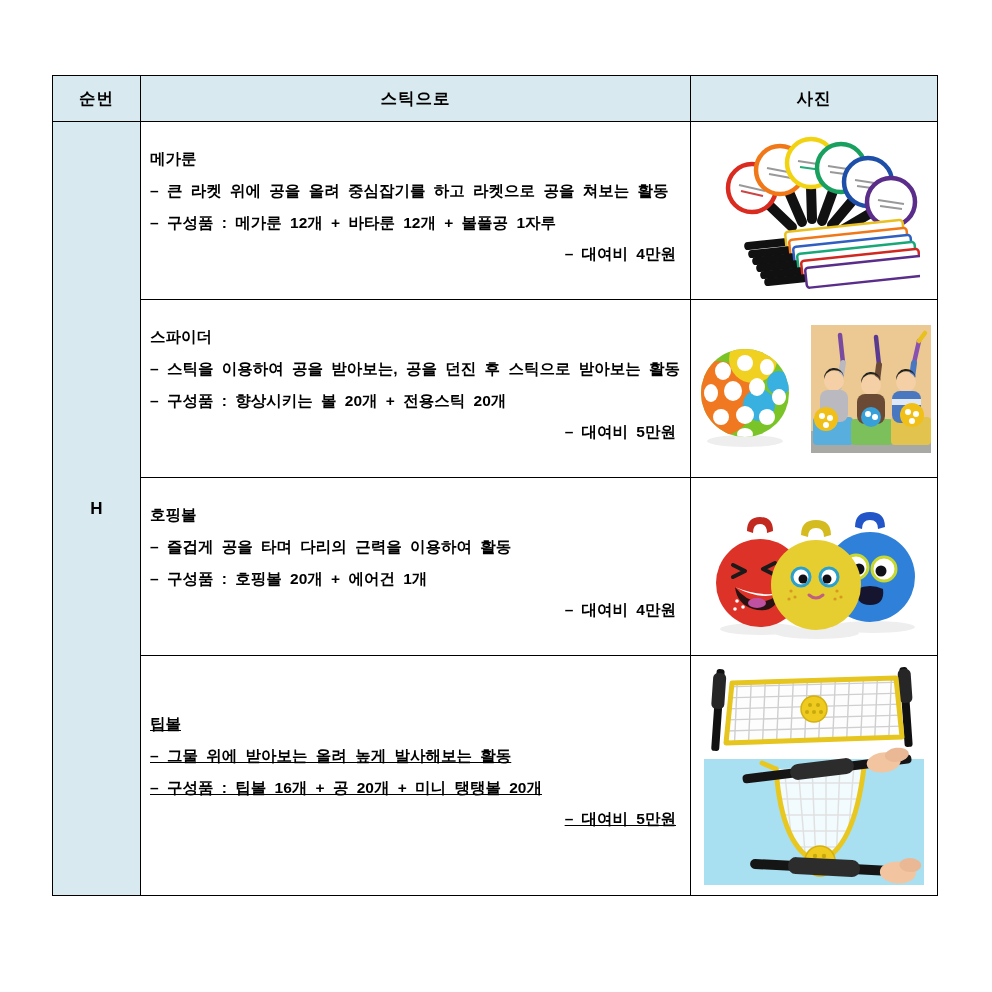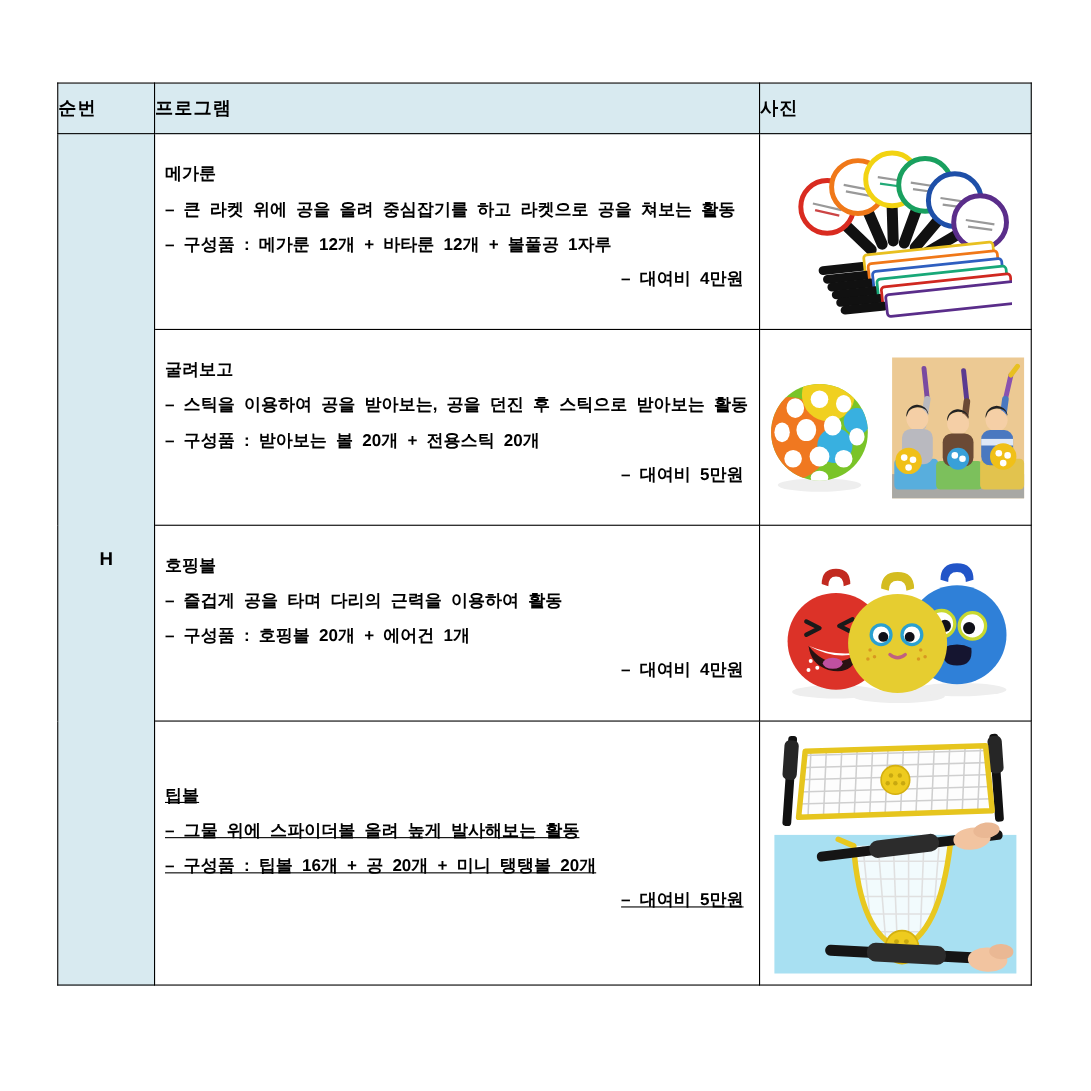--- a/index.html
+++ b/index.html
@@ -8,21 +8,21 @@
     position:relative; width:992px; height:992px; background:#ffffff;
     font-family:"Liberation Sans","DejaVu Sans",sans-serif; color:#000;
   }
   table.rental {
     position:absolute; left:52px; top:75px;
     border-collapse:collapse; table-layout:fixed; width:885px;
   }
   table.rental th, table.rental td { border:1.5px solid #000; }
   th.hdr {
     background:#d8eaf0; height:46px; font-size:16.5px; font-weight:bold;
-    text-align:left; letter-spacing:1px;
+    text-align:center; letter-spacing:1px;
   }
   td.group-cell {
     background:#d8eaf0; text-align:center; vertical-align:middle;
     font-size:17px; font-weight:600;
   }
   td.program-cell {
     vertical-align:middle; padding:0 8px 10px 9px;
     font-size:15.5px; font-weight:bold; word-spacing:4px;
   }
   td.program-cell .line { line-height:32px; white-space:nowrap; }
@@ -38,21 +38,21 @@
 <div class="page">
   <table class="rental">
     <colgroup>
         <col style="width:88px">
         <col style="width:550px">
         <col style="width:247px">
       </colgroup>
     <thead>
       <tr>
         <th class="hdr">순번</th>
-        <th class="hdr">프로그램</th>
+        <th class="hdr">스틱으로</th>
         <th class="hdr">사진</th>
       </tr>
     </thead>
     <tbody>
 
       <tr class="r-std">
         <td class="group-cell" rowspan="4">H</td>
         <td class="program-cell">
           <div class="line">메가룬</div>
           <div class="line">– 큰 라켓 위에 공을 올려 중심잡기를 하고 라켓으로 공을 쳐보는 활동</div>
@@ -128,23 +128,23 @@
                   <rect x="-42" y="-4" width="44" height="8" rx="4" fill="#111"></rect>
                   <rect x="0" y="-10" width="118" height="20" rx="3" fill="#fff" stroke="#5a2d8a" stroke-width="2.5"></rect>
                 </g>
             </g>
           </svg>
         </td>
       </tr>
 
       <tr class="r-std">
         <td class="program-cell">
-          <div class="line">굴려보고</div>
+          <div class="line">스파이더</div>
           <div class="line">– 스틱을 이용하여 공을 받아보는, 공을 던진 후 스틱으로 받아보는 활동</div>
-          <div class="line">– 구성품 : 받아보는 볼 20개 + 전용스틱 20개</div>
+          <div class="line">– 구성품 : 향상시키는 볼 20개 + 전용스틱 20개</div>
           <div class="fee">– 대여비 5만원</div>
         </td>
         <td class="photo-cell">
           <svg class="ph" width="242" height="140" viewBox="0 0 242 140">
             <rect x="0" y="0" width="242" height="140" fill="#ffffff"></rect>
 
             <g>
               <ellipse cx="52" cy="122" rx="38" ry="6" fill="#eeeeee"></ellipse>
               <clipPath id="ballclip">
                   <circle cx="52" cy="74" r="44"></circle>
@@ -268,21 +268,21 @@
                   <circle cx="130" cy="108" r="1.6"></circle>
                 </g>
             </g>
           </svg>
         </td>
       </tr>
 
       <tr class="r-tall">
         <td class="program-cell">
           <div class="line">팁볼</div>
-          <div class="line">– 그물 위에 스파이더볼 올려 높게 발사해보는 활동</div>
+          <div class="line">– 그물 위에 받아보는 올려 높게 발사해보는 활동</div>
           <div class="line">– 구성품 : 팁볼 16개 + 공 20개 + 미니 탱탱볼 20개</div>
           <div class="fee">– 대여비 5만원</div>
         </td>
         <td class="photo-cell">
           <svg class="ph" width="224" height="222" viewBox="0 0 224 222">
             <rect x="0" y="0" width="224" height="222" fill="#ffffff"></rect>
 
             <g>
               <g transform="rotate(4 16 44)">
                   <rect x="12" y="4" width="8" height="82" rx="3" fill="#111"></rect>

